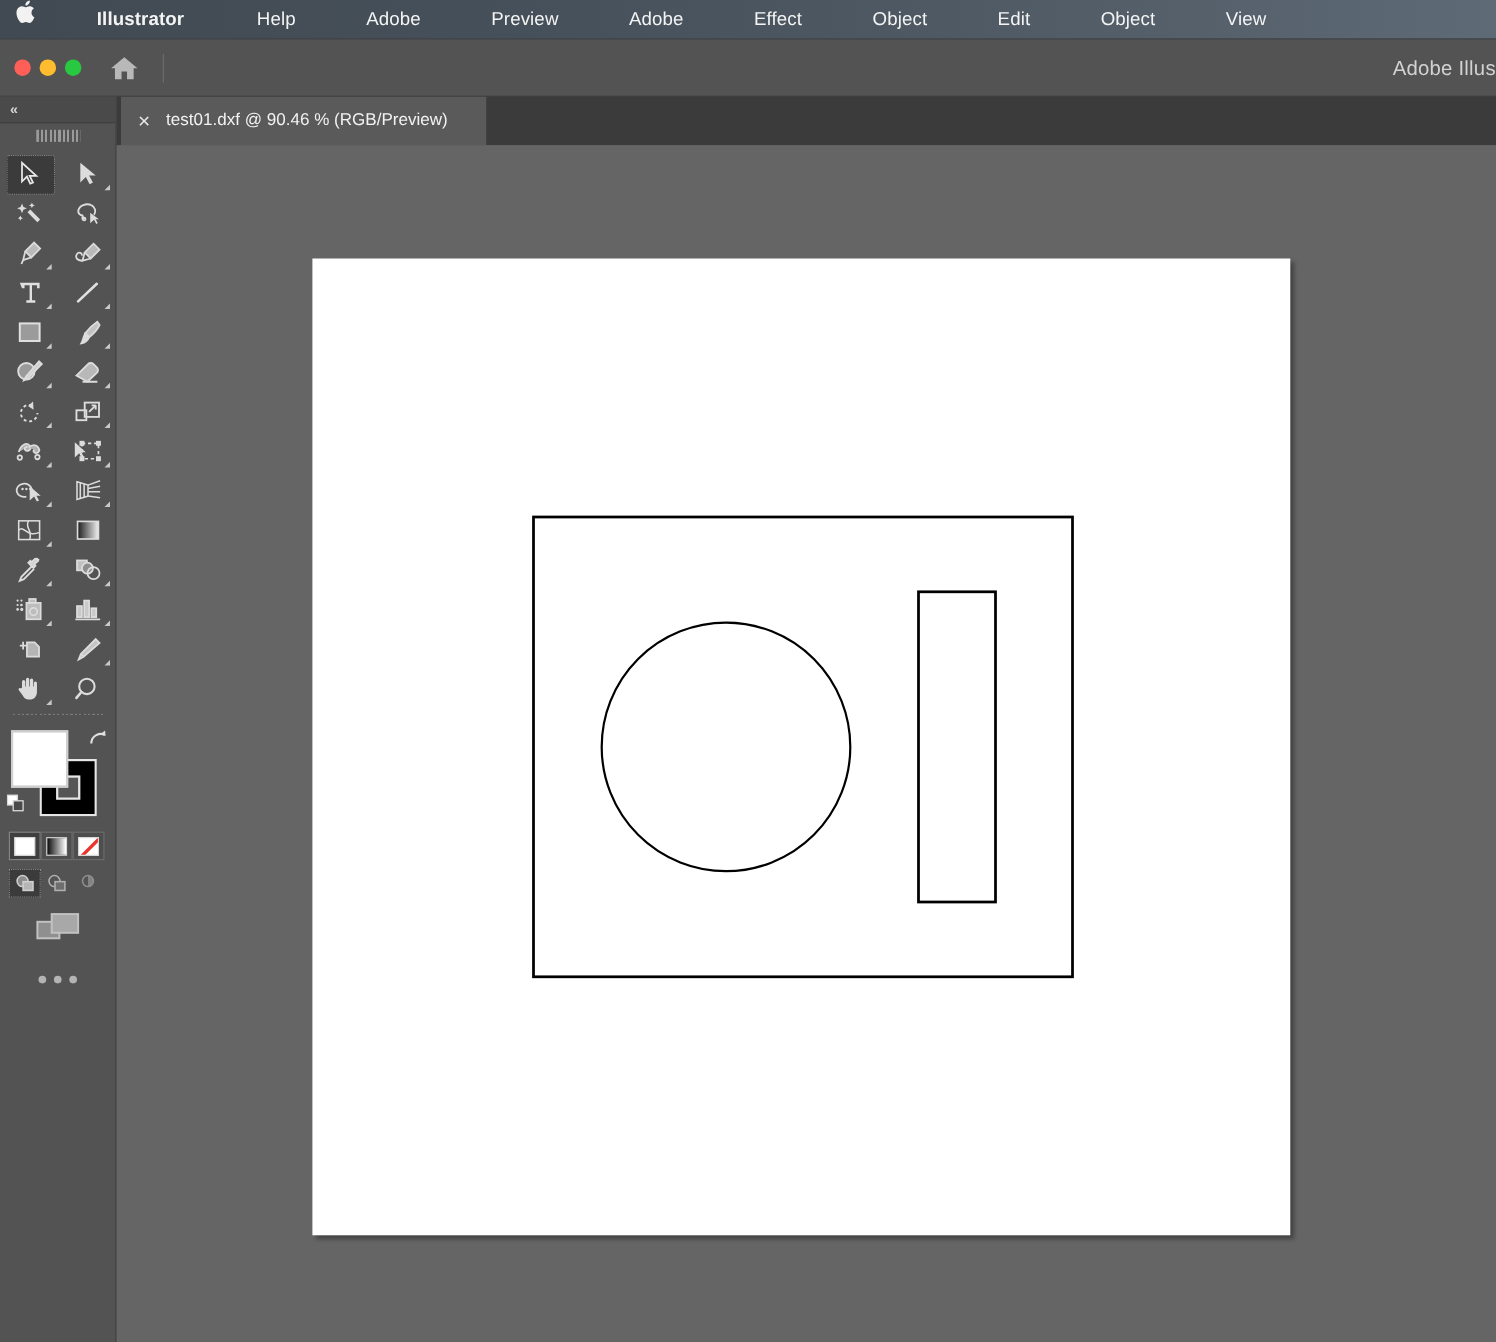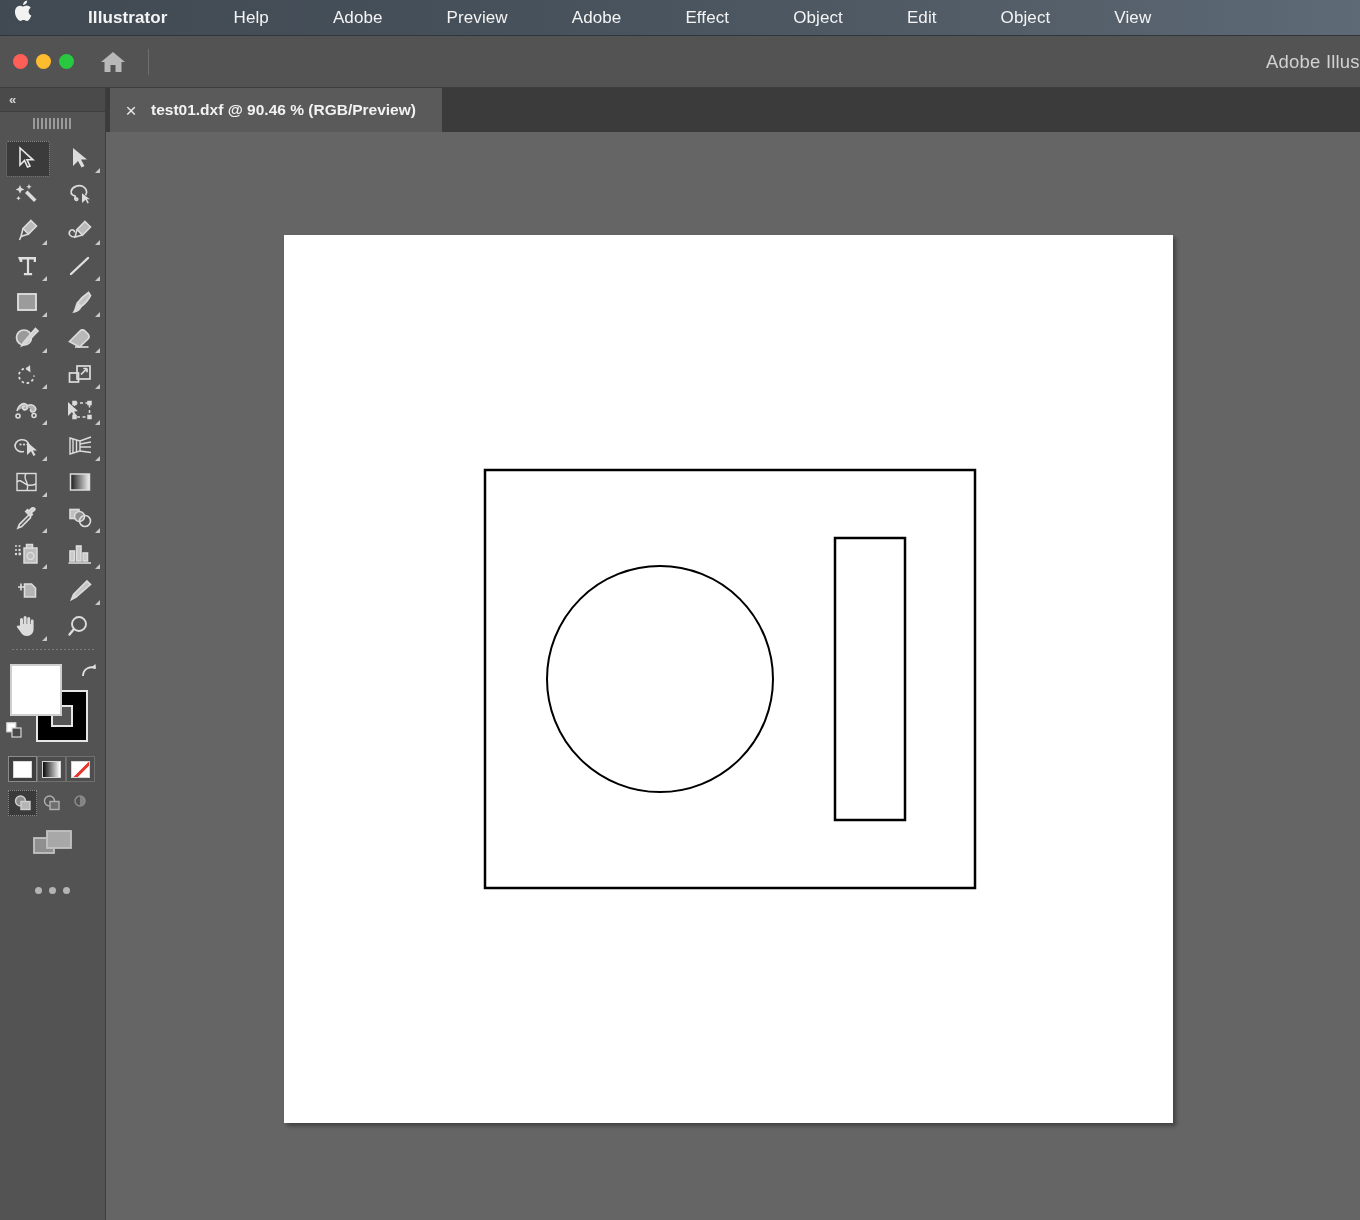--- a/index.html
+++ b/index.html
@@ -65,21 +65,21 @@
     position: absolute; left: 4px; top: 0; height: 44px; width: 332px;
     background: #5a5a5a;
     display: flex; align-items: center;
     padding-left: 14px; gap: 13px;
   }
   #doc-tab .close-x {
     color: #e8e8e8; font-size: 19px; line-height: 1; width: 14px;
     text-align: center; font-weight: 300;
   }
   #doc-tab .tab-title {
-    color: #f2f2f2; font-size: 15.5px; font-weight: bold; white-space: nowrap;
+    color: #f2f2f2; font-size: 15.5px; font-weight: normal; white-space: nowrap;
   }
 
   
   #toolbar-panel {
     position: absolute; left: 0; top: 88px; width: 106px; height: 1132px;
     background: #535353;
     border-right: 1px solid #3d3d3d;
   }
   #toolbar-collapse {
     height: 24px; background: #4a4a4a; display: flex; align-items: center;

